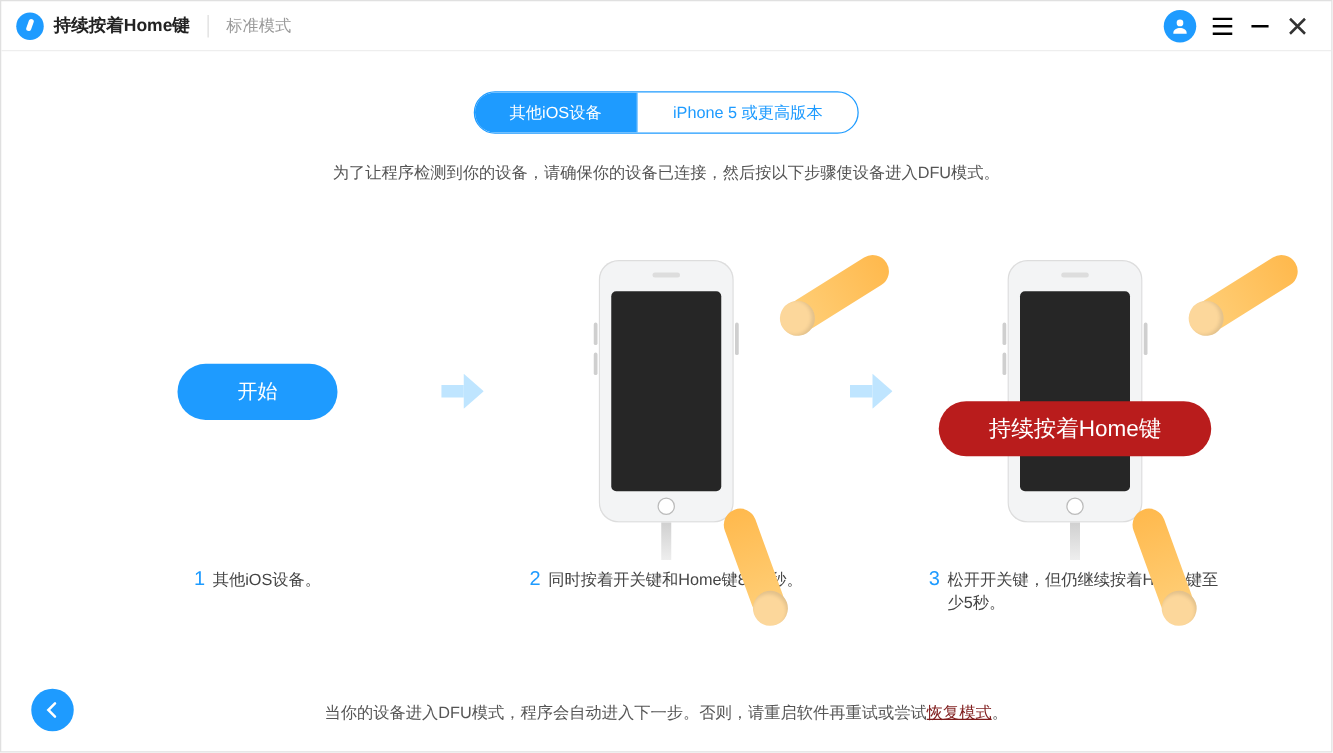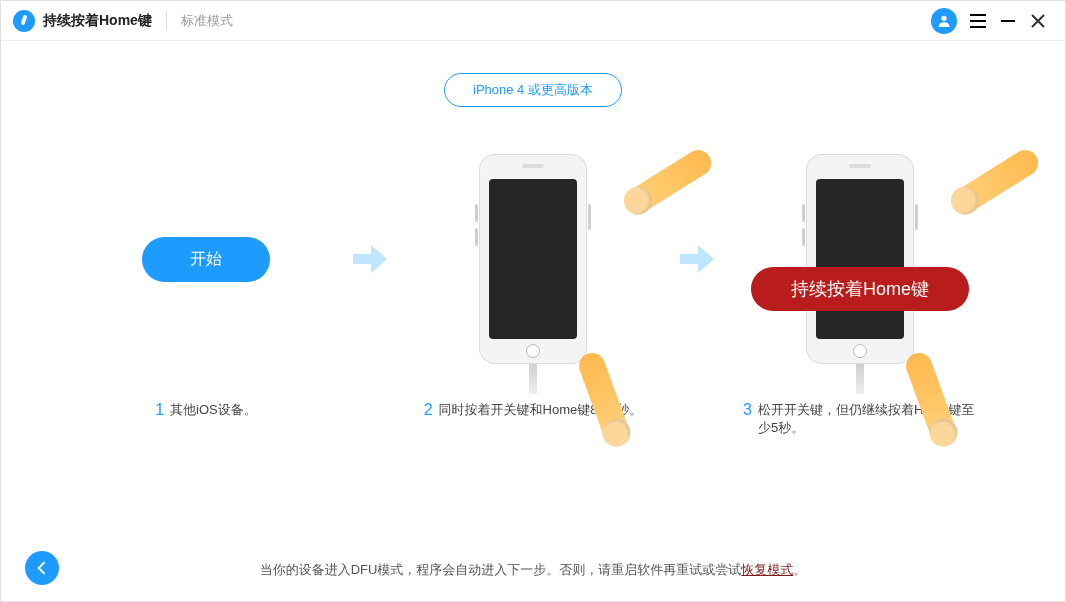--- a/index.html
+++ b/index.html
@@ -88,23 +88,25 @@
   <div class="title-btn">
     <svg width="14" height="14" viewBox="0 0 14 14">
         <path d="M1 1l12 12M13 1L1 13" stroke="#333" stroke-width="2"></path>
       </svg>
   </div>
 </div>
 
 <div class="content">
 
   <div class="tabs">
-    <div class="tab">iPhone 4 或更高版本</div>
+    <div class="tab active">其他iOS设备</div>
+    <div class="tab">iPhone 5 或更高版本</div>
   </div>
 
+  <div class="instruction">为了让程序检测到你的设备，请确保你的设备已连接，然后按以下步骤使设备进入DFU模式。</div>
 
   <div class="steps">
 
     <div class="step">
       <div class="step-img">
         <div class="start-btn">开始</div>
       </div>
       <div class="step-text">
         <span class="step-num">1</span>
         <span>其他iOS设备。</span>

